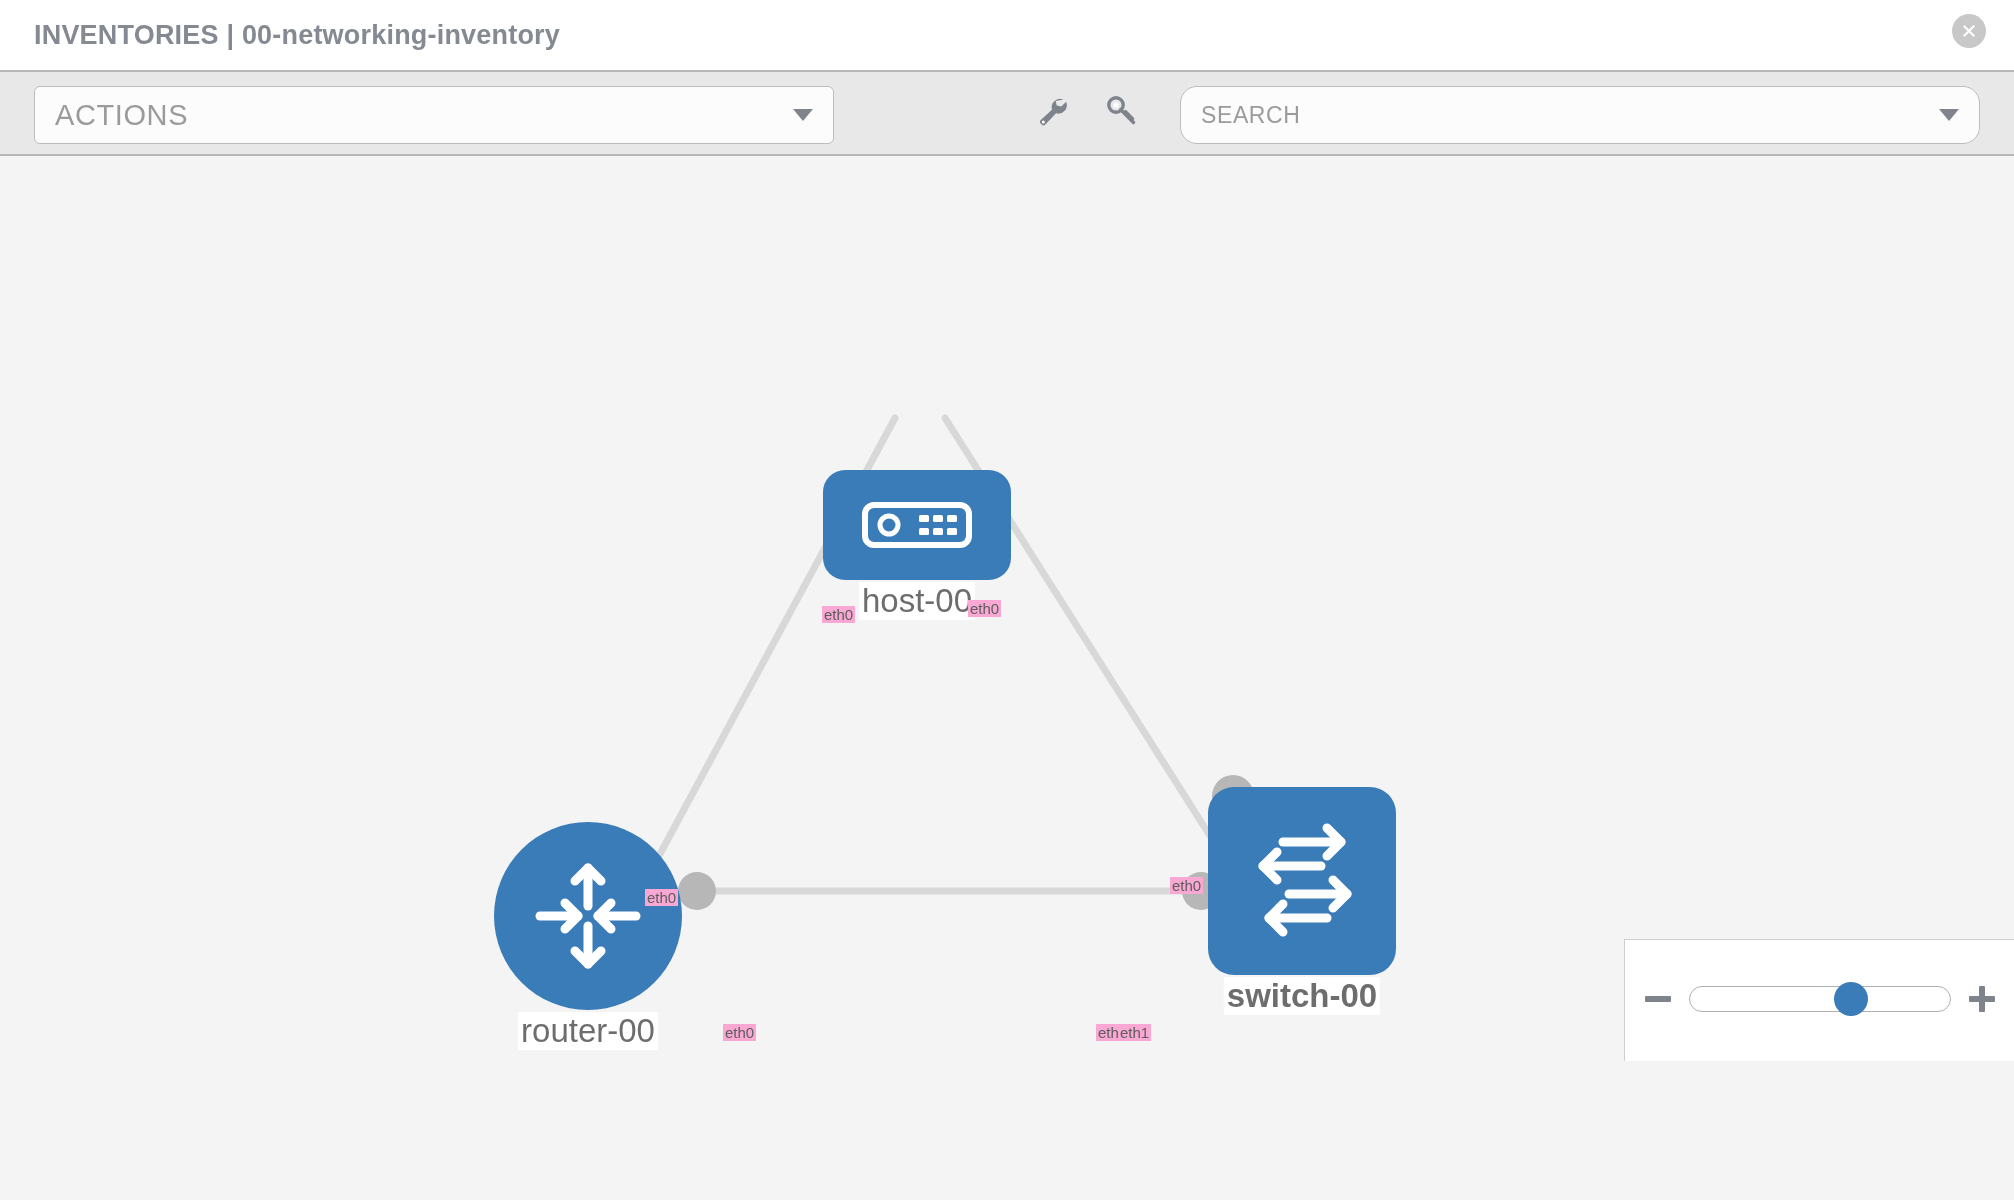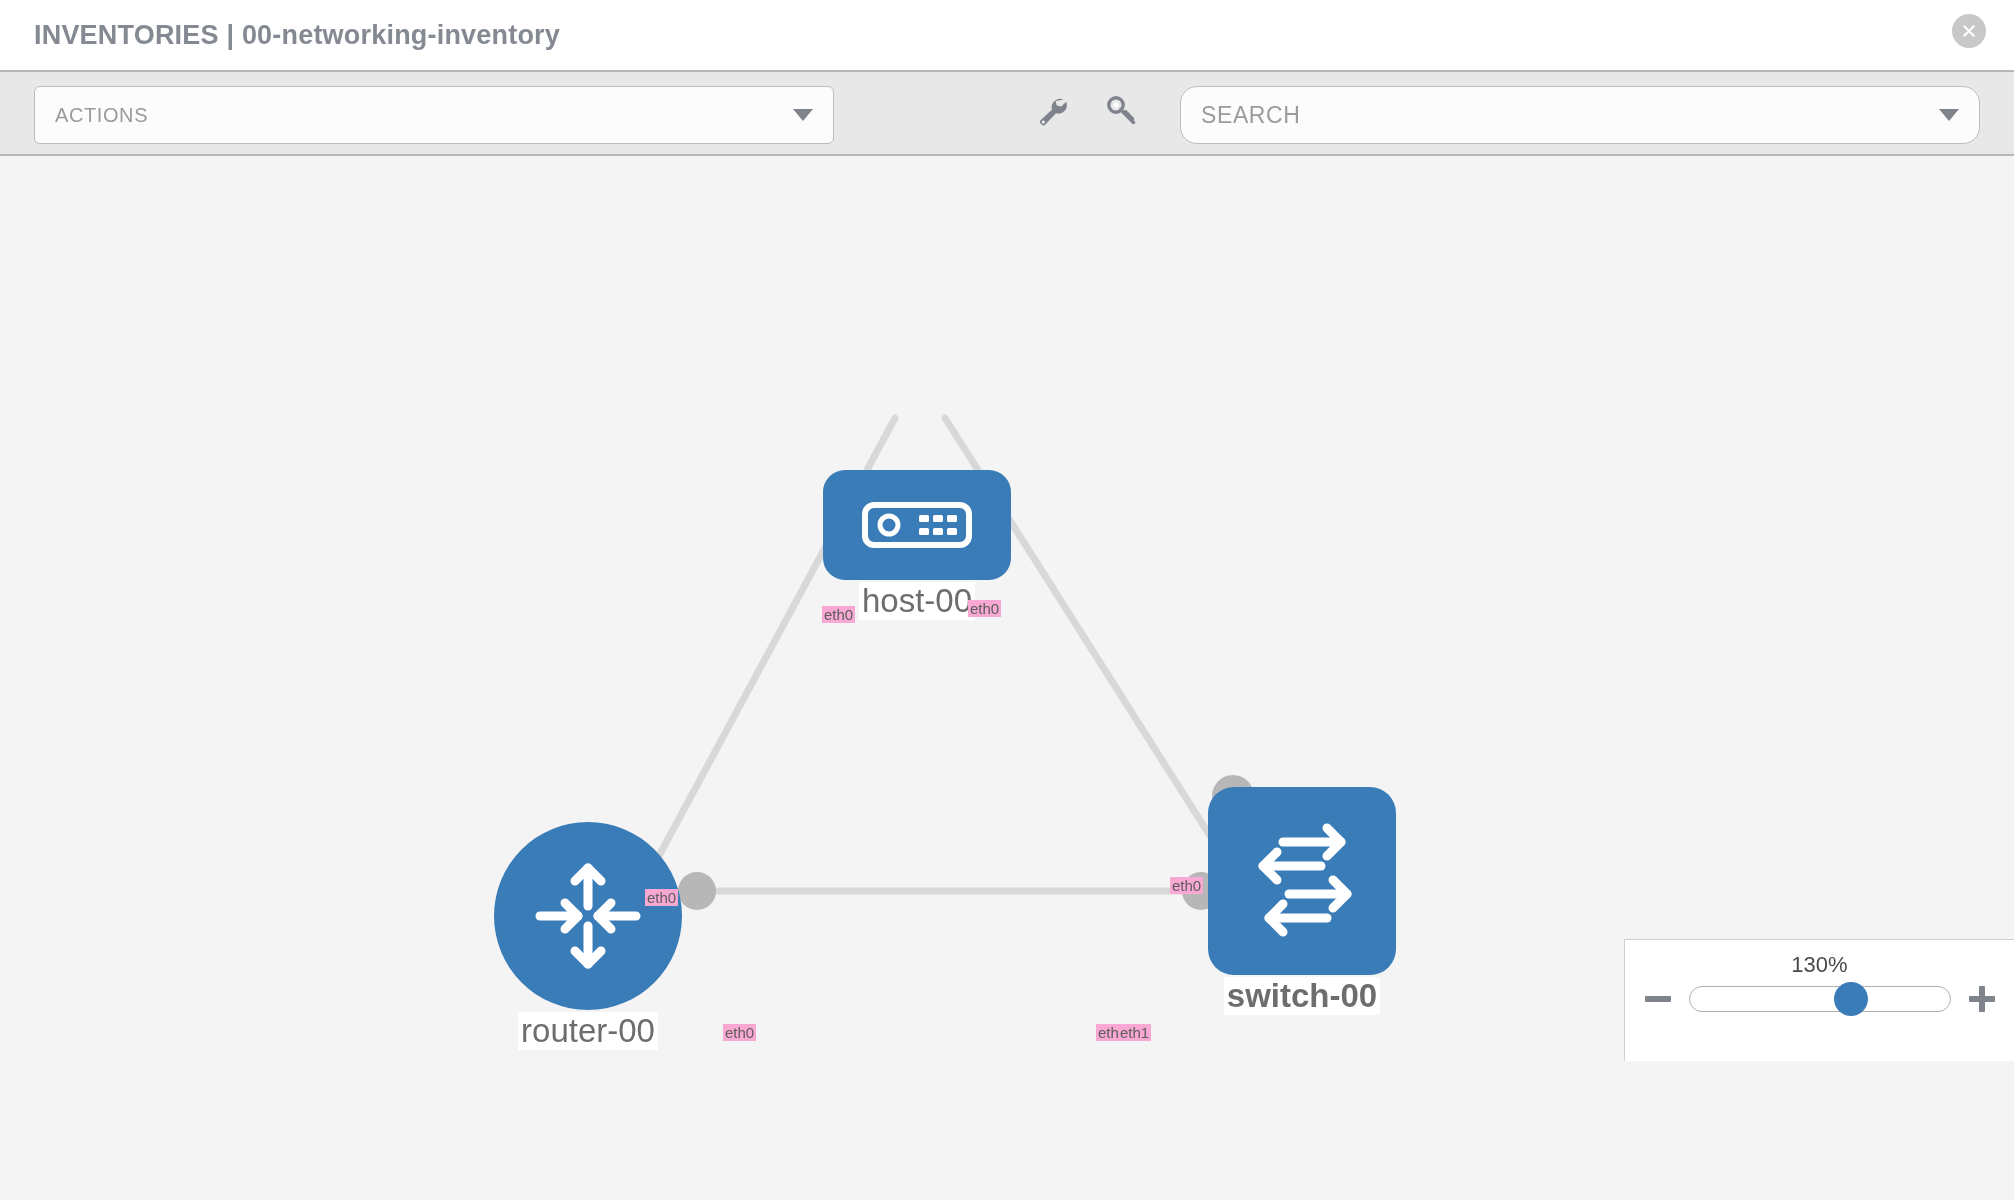--- a/index.html
+++ b/index.html
@@ -41,21 +41,21 @@
   }
   .actions-select {
     position: absolute; left: 34px; top: 14px;
     width: 800px; height: 58px;
     background: #fcfcfc;
     border: 1px solid #bdbdbd; border-radius: 6px;
     display: flex; align-items: center;
     cursor: pointer;
   }
   .actions-select .label {
-    margin-left: 20px; font-size: 20px; color: #9b9b9b; letter-spacing: 0.6px;
+    margin-left: 20px; font-size: 29px; color: #9b9b9b; letter-spacing: 0.6px;
   }
   .caret {
     position: absolute; right: 20px; top: 50%; transform: translateY(-50%);
     width: 0; height: 0;
     border-left: 10px solid transparent;
     border-right: 10px solid transparent;
     border-top: 12px solid #7e838c;
   }
   .tool-icons {
     position: absolute; left: 1035px; top: 50%; transform: translateY(-50%);
@@ -284,21 +284,20 @@
 
     <div class="iface-label" style="left:645px; top:733px;">eth0</div>
     <div class="iface-label" style="left:1170px; top:721px;">eth0</div>
 
     <div class="iface-label" style="left:723px; top:868px;">eth0</div>
     <div class="iface-label" style="left:1096px; top:868px;">eth0</div>
     <div class="iface-label" style="left:1118px; top:868px;">eth1</div>
   </div>
 
   <div class="zoom-panel">
-    <div class="zoom-value">130%</div>
     <div class="zoom-row">
       <div class="zbtn minus"></div>
       <div class="zoom-track">
         <div class="zoom-handle" id="zoom-handle" style="left: 62%;"></div>
       </div>
       <div class="zbtn plus"></div>
     </div>
   </div>
 
 </div>

